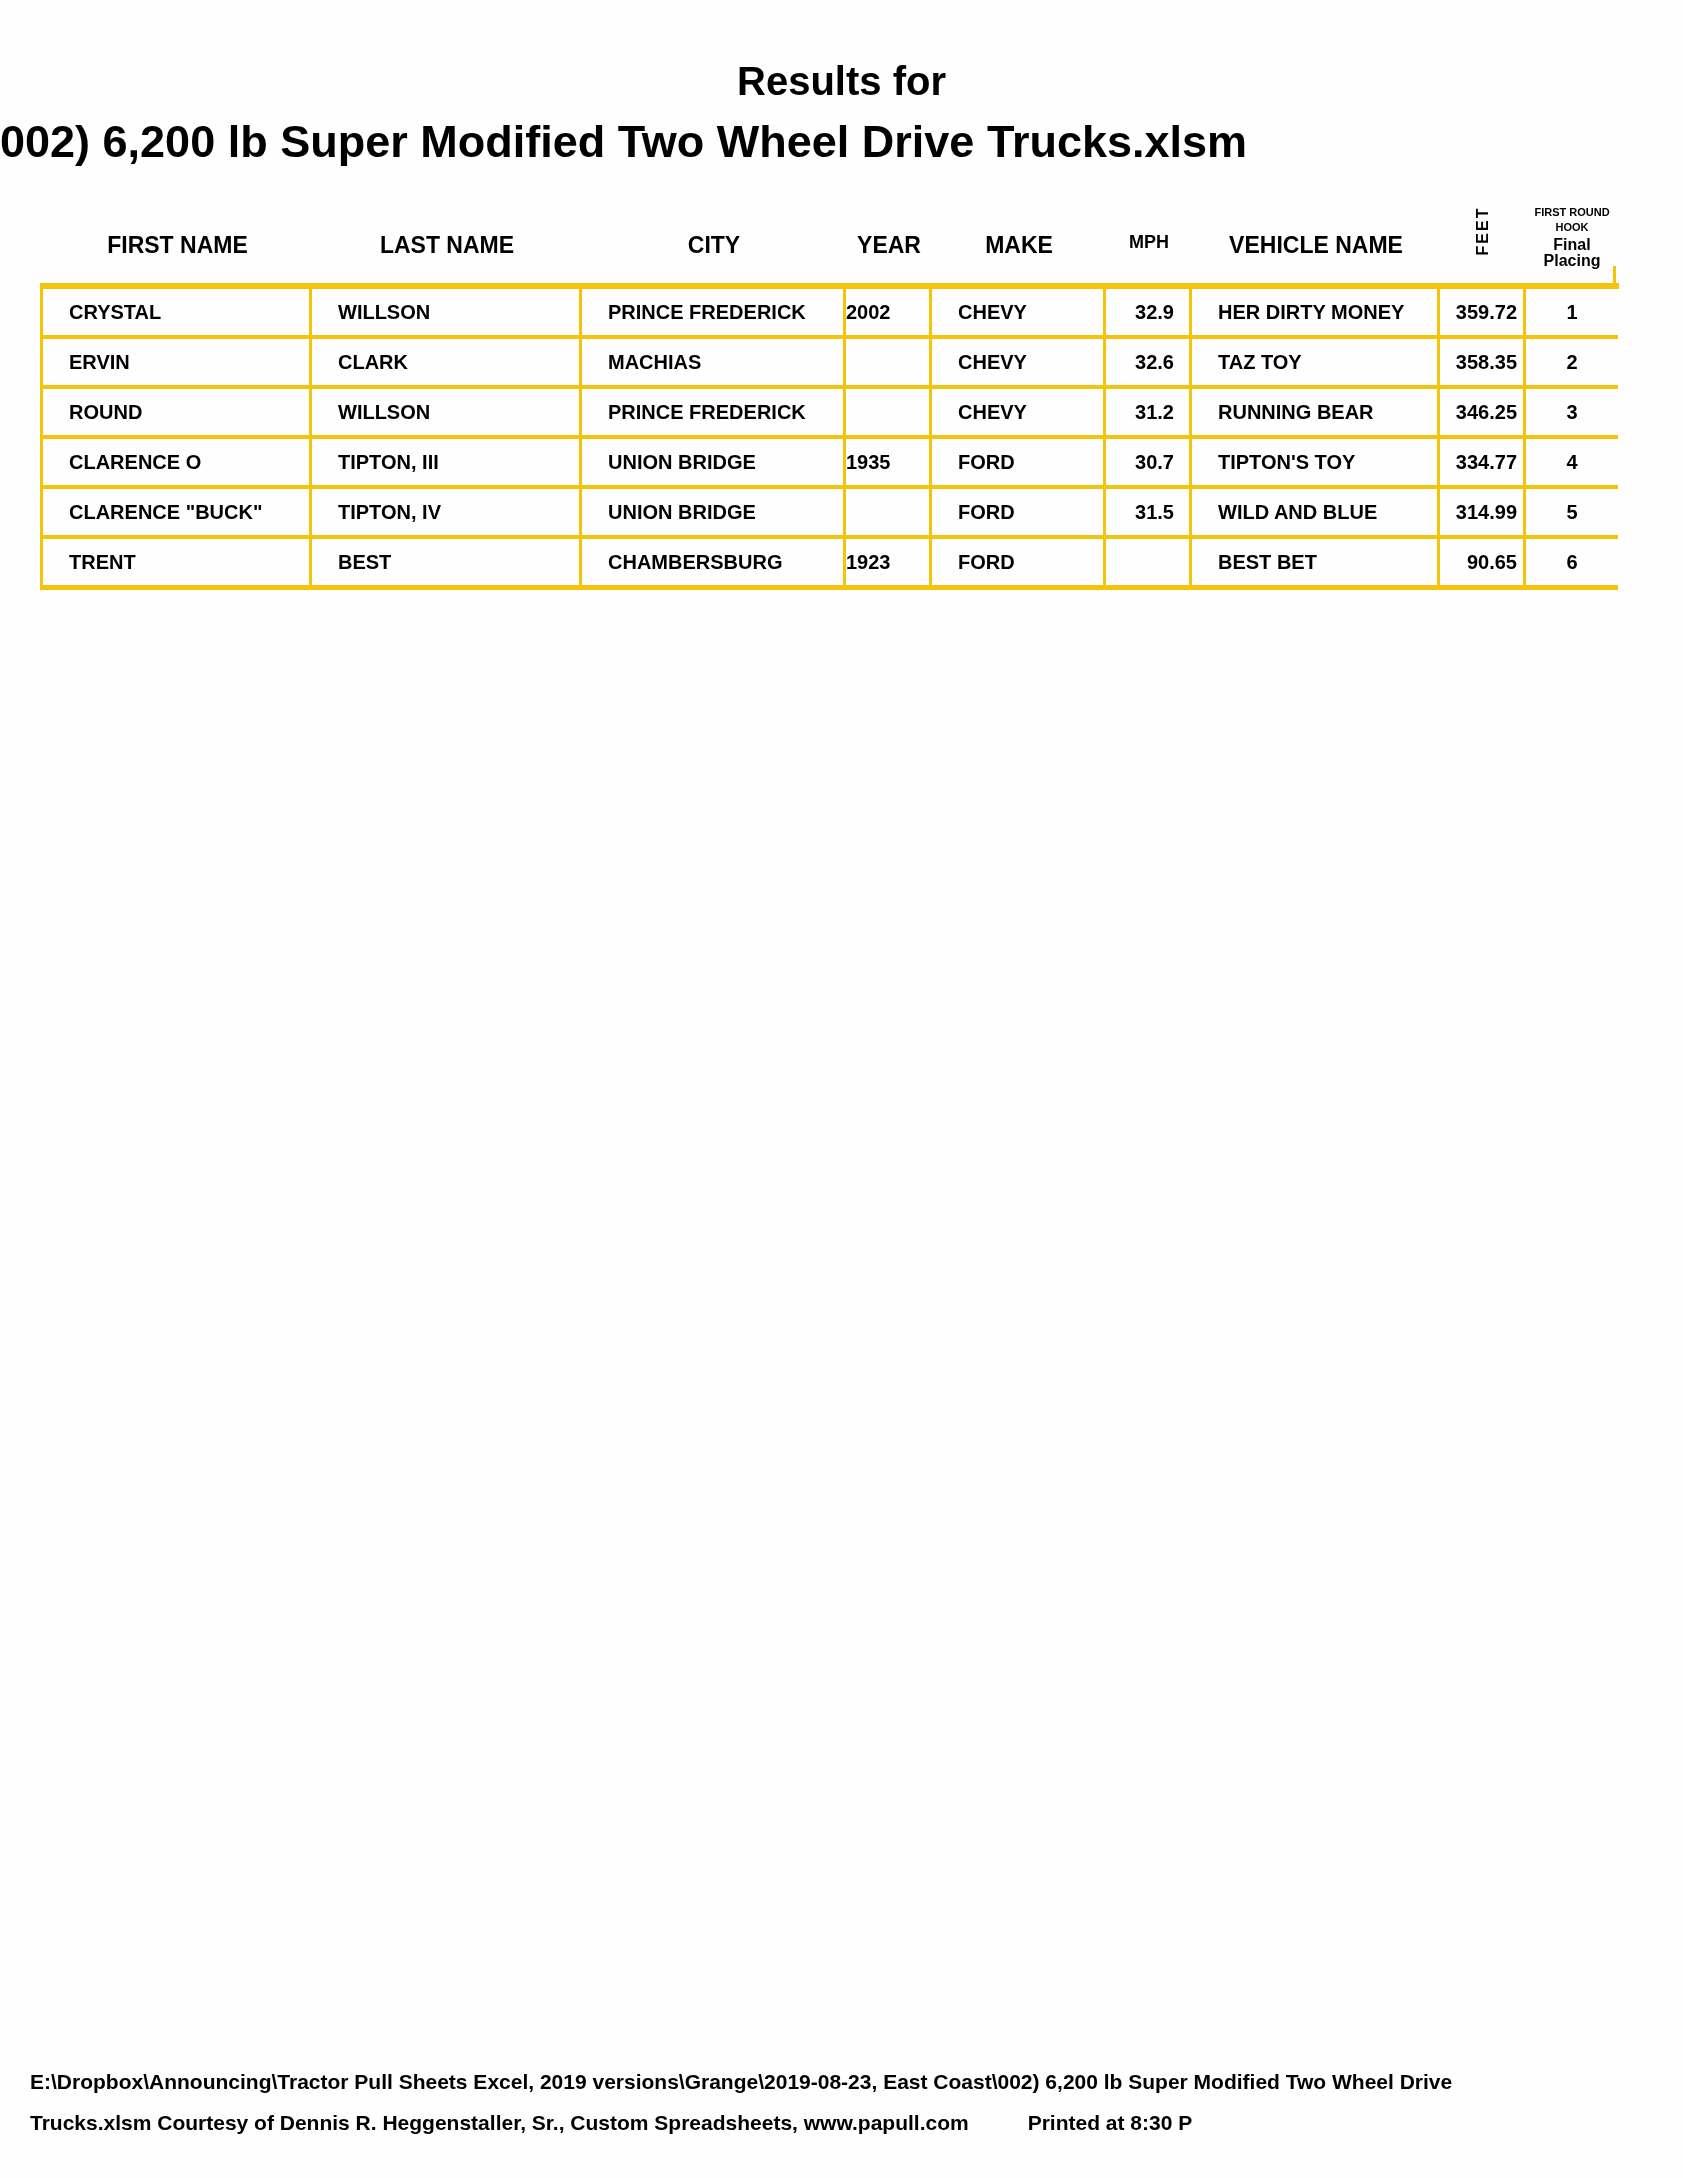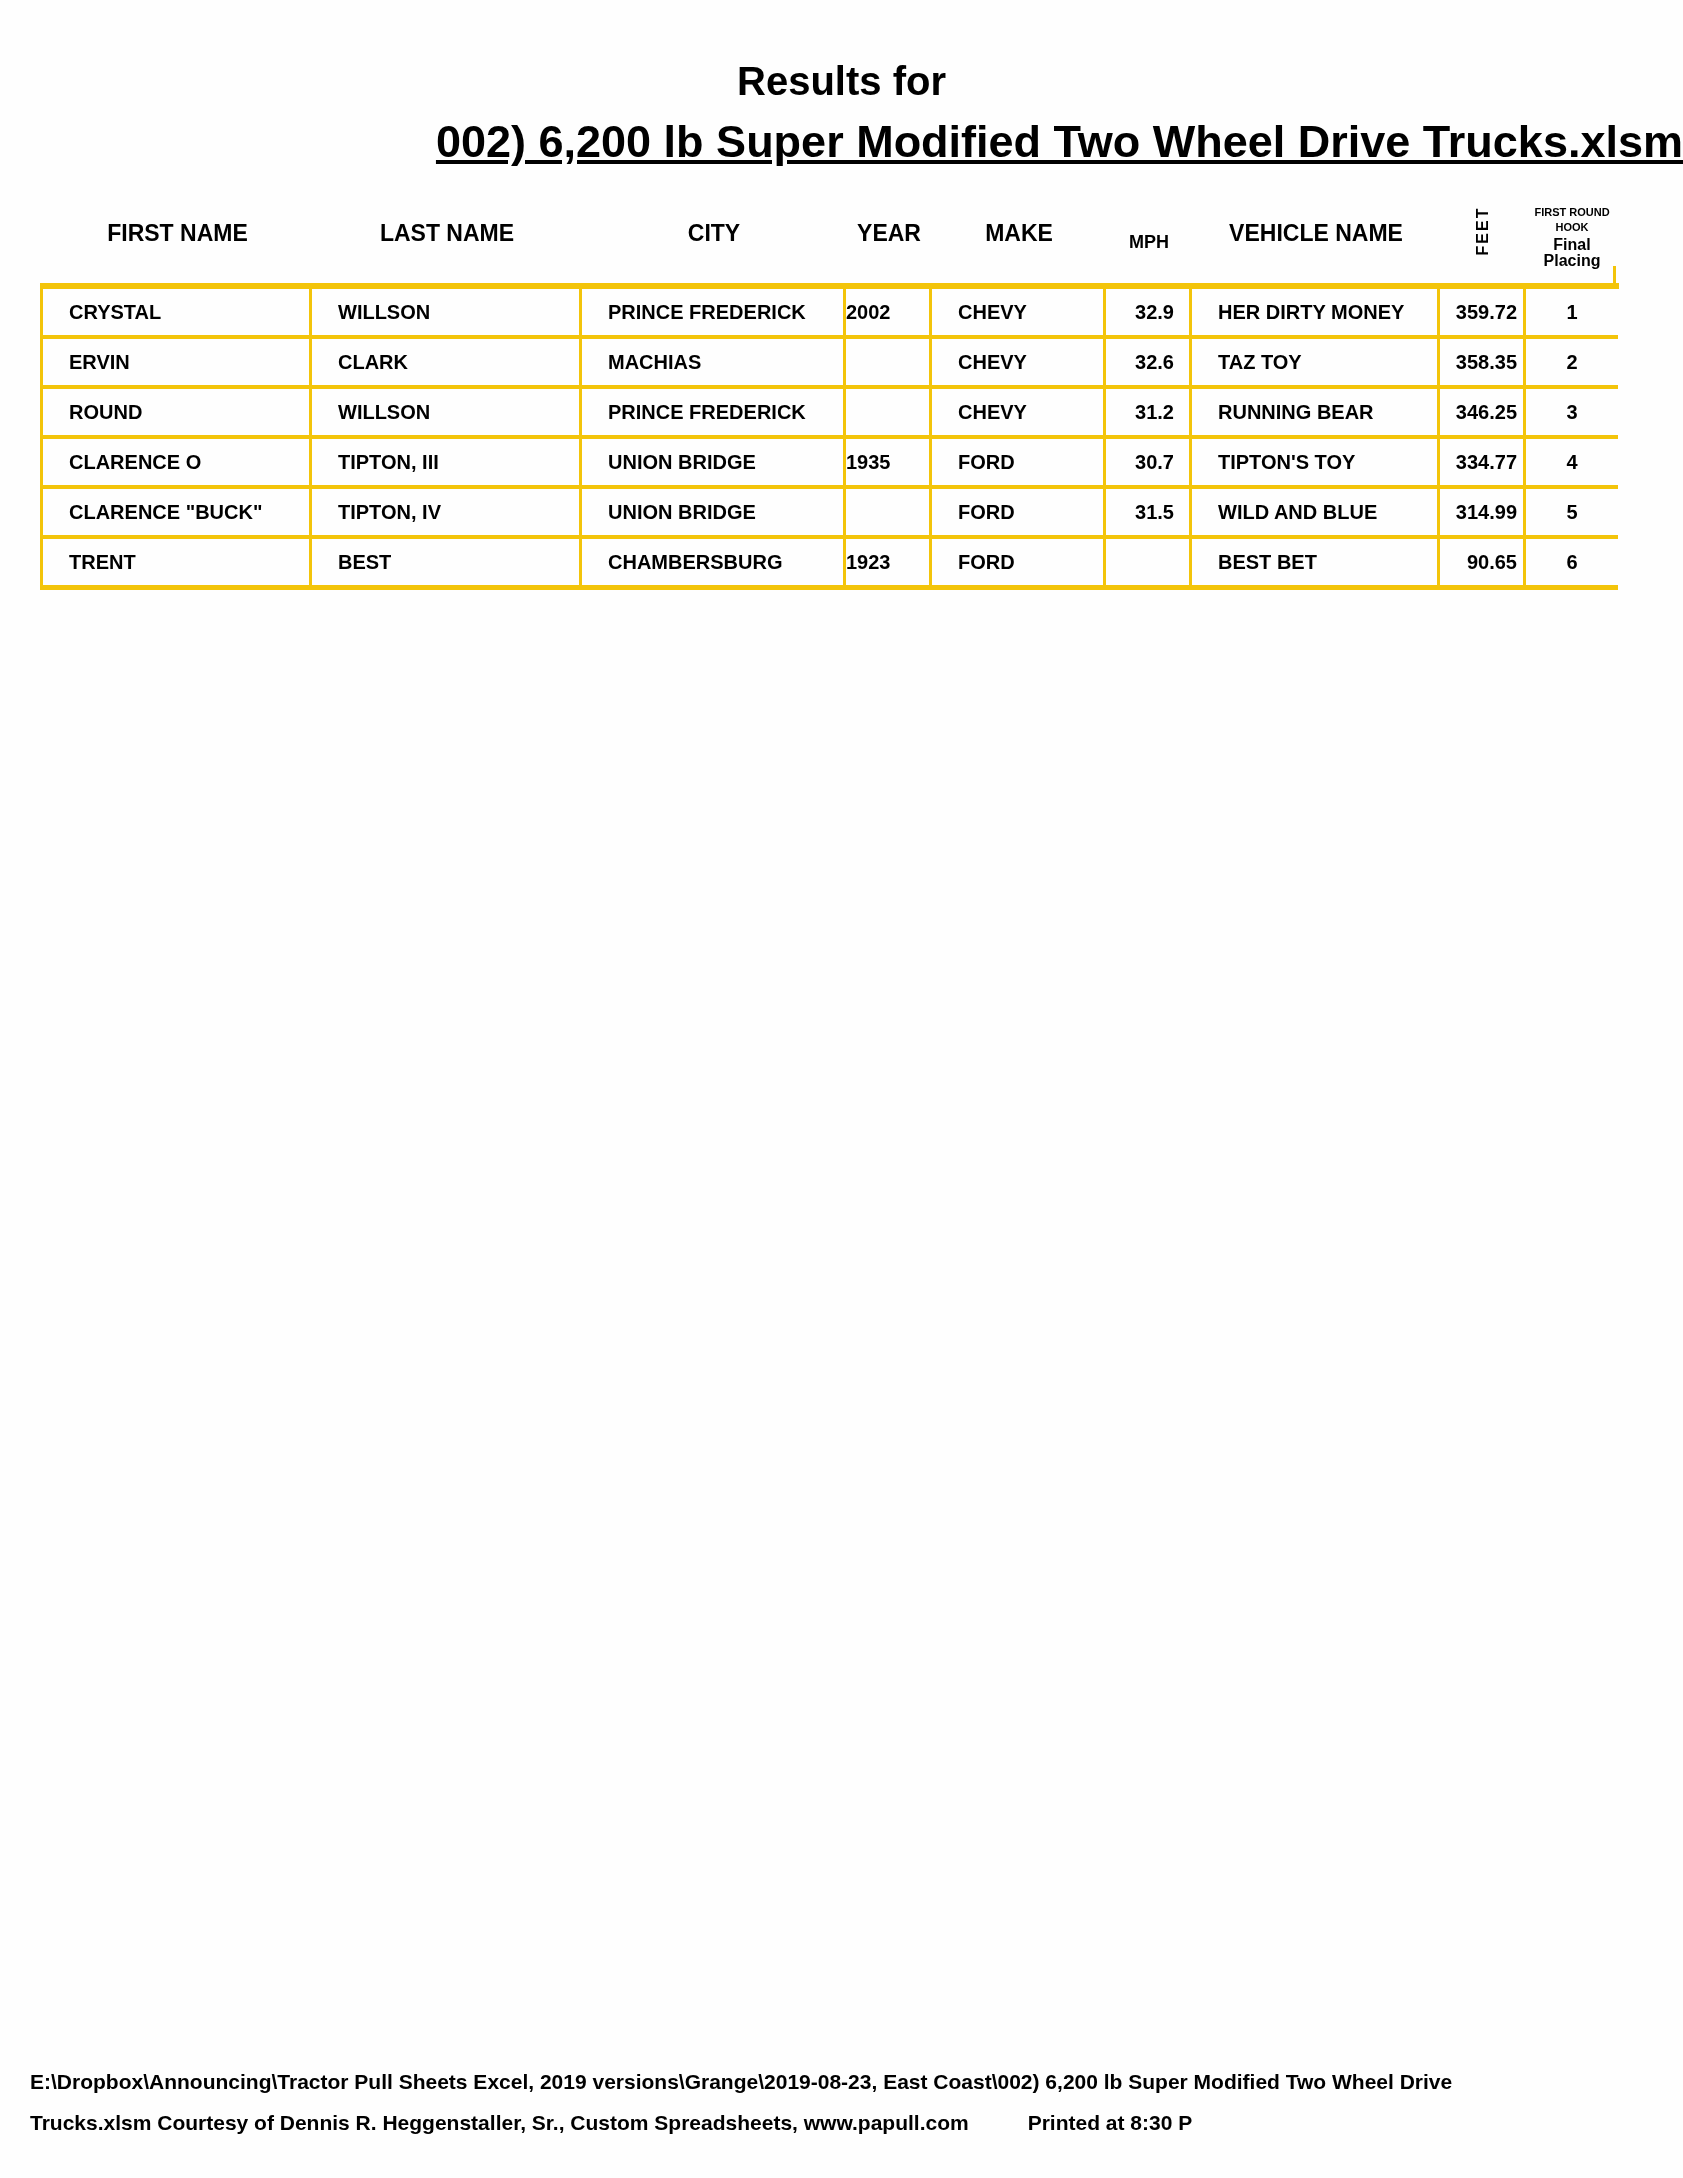--- a/index.html
+++ b/index.html
@@ -28,23 +28,22 @@
     width: 100%;
     text-align: center;
     font-size: 40px;
     letter-spacing: 0px;
   }
   .title-line2 {
     position: absolute;
     top: 116px;
     left: 0;
     width: 100%;
-    text-align: right;
+    text-align: left;
     font-size: 45px;
-    text-decoration: underline;
   }
   
   .grid {
     display: grid;
     grid-template-columns: 269px 270px 264px 86px 174px 86px 248px 86px 92px;
   }
   .thead {
     position: absolute;
     left: 43px;
     top: 182px;
@@ -52,21 +51,21 @@
   }
   .hcell {
     height: 101px;
     box-sizing: border-box;
     display: flex;
     flex-direction: column;
     justify-content: flex-end;
     align-items: center;
     text-align: center;
     font-size: 23px;
-    padding-bottom: 36px;
+    padding-bottom: 24px;
   }
   .hcell.h-mph {
     font-size: 18px;
     padding-bottom: 30px;
   }
   .hcell.h-feet {
     padding-bottom: 44px;
   }
   .feet-rotated {
     transform: rotate(-90deg);

